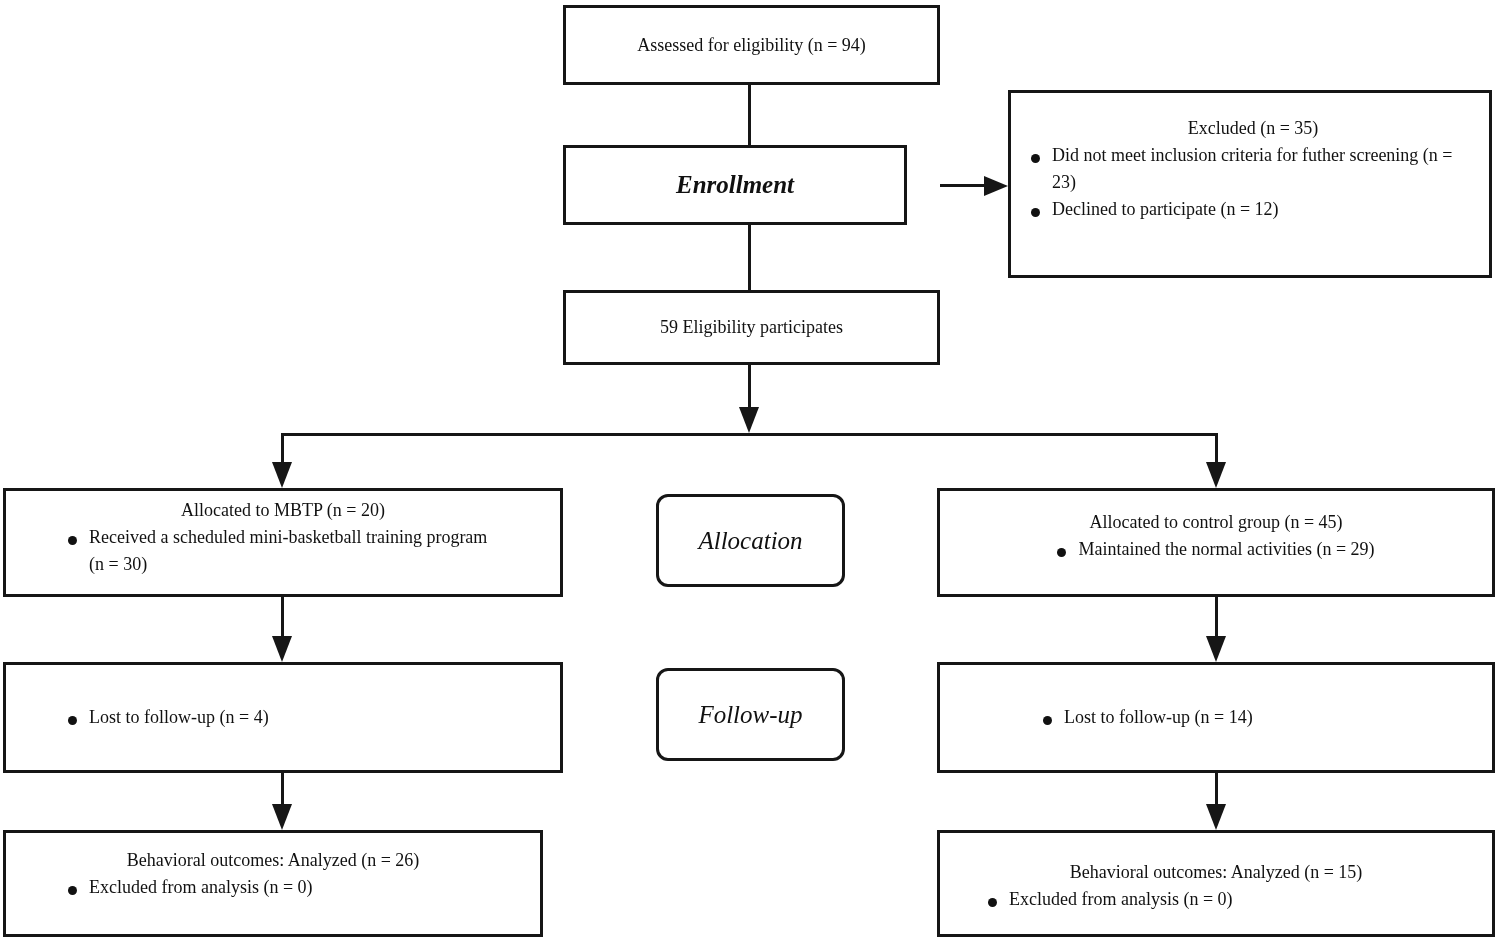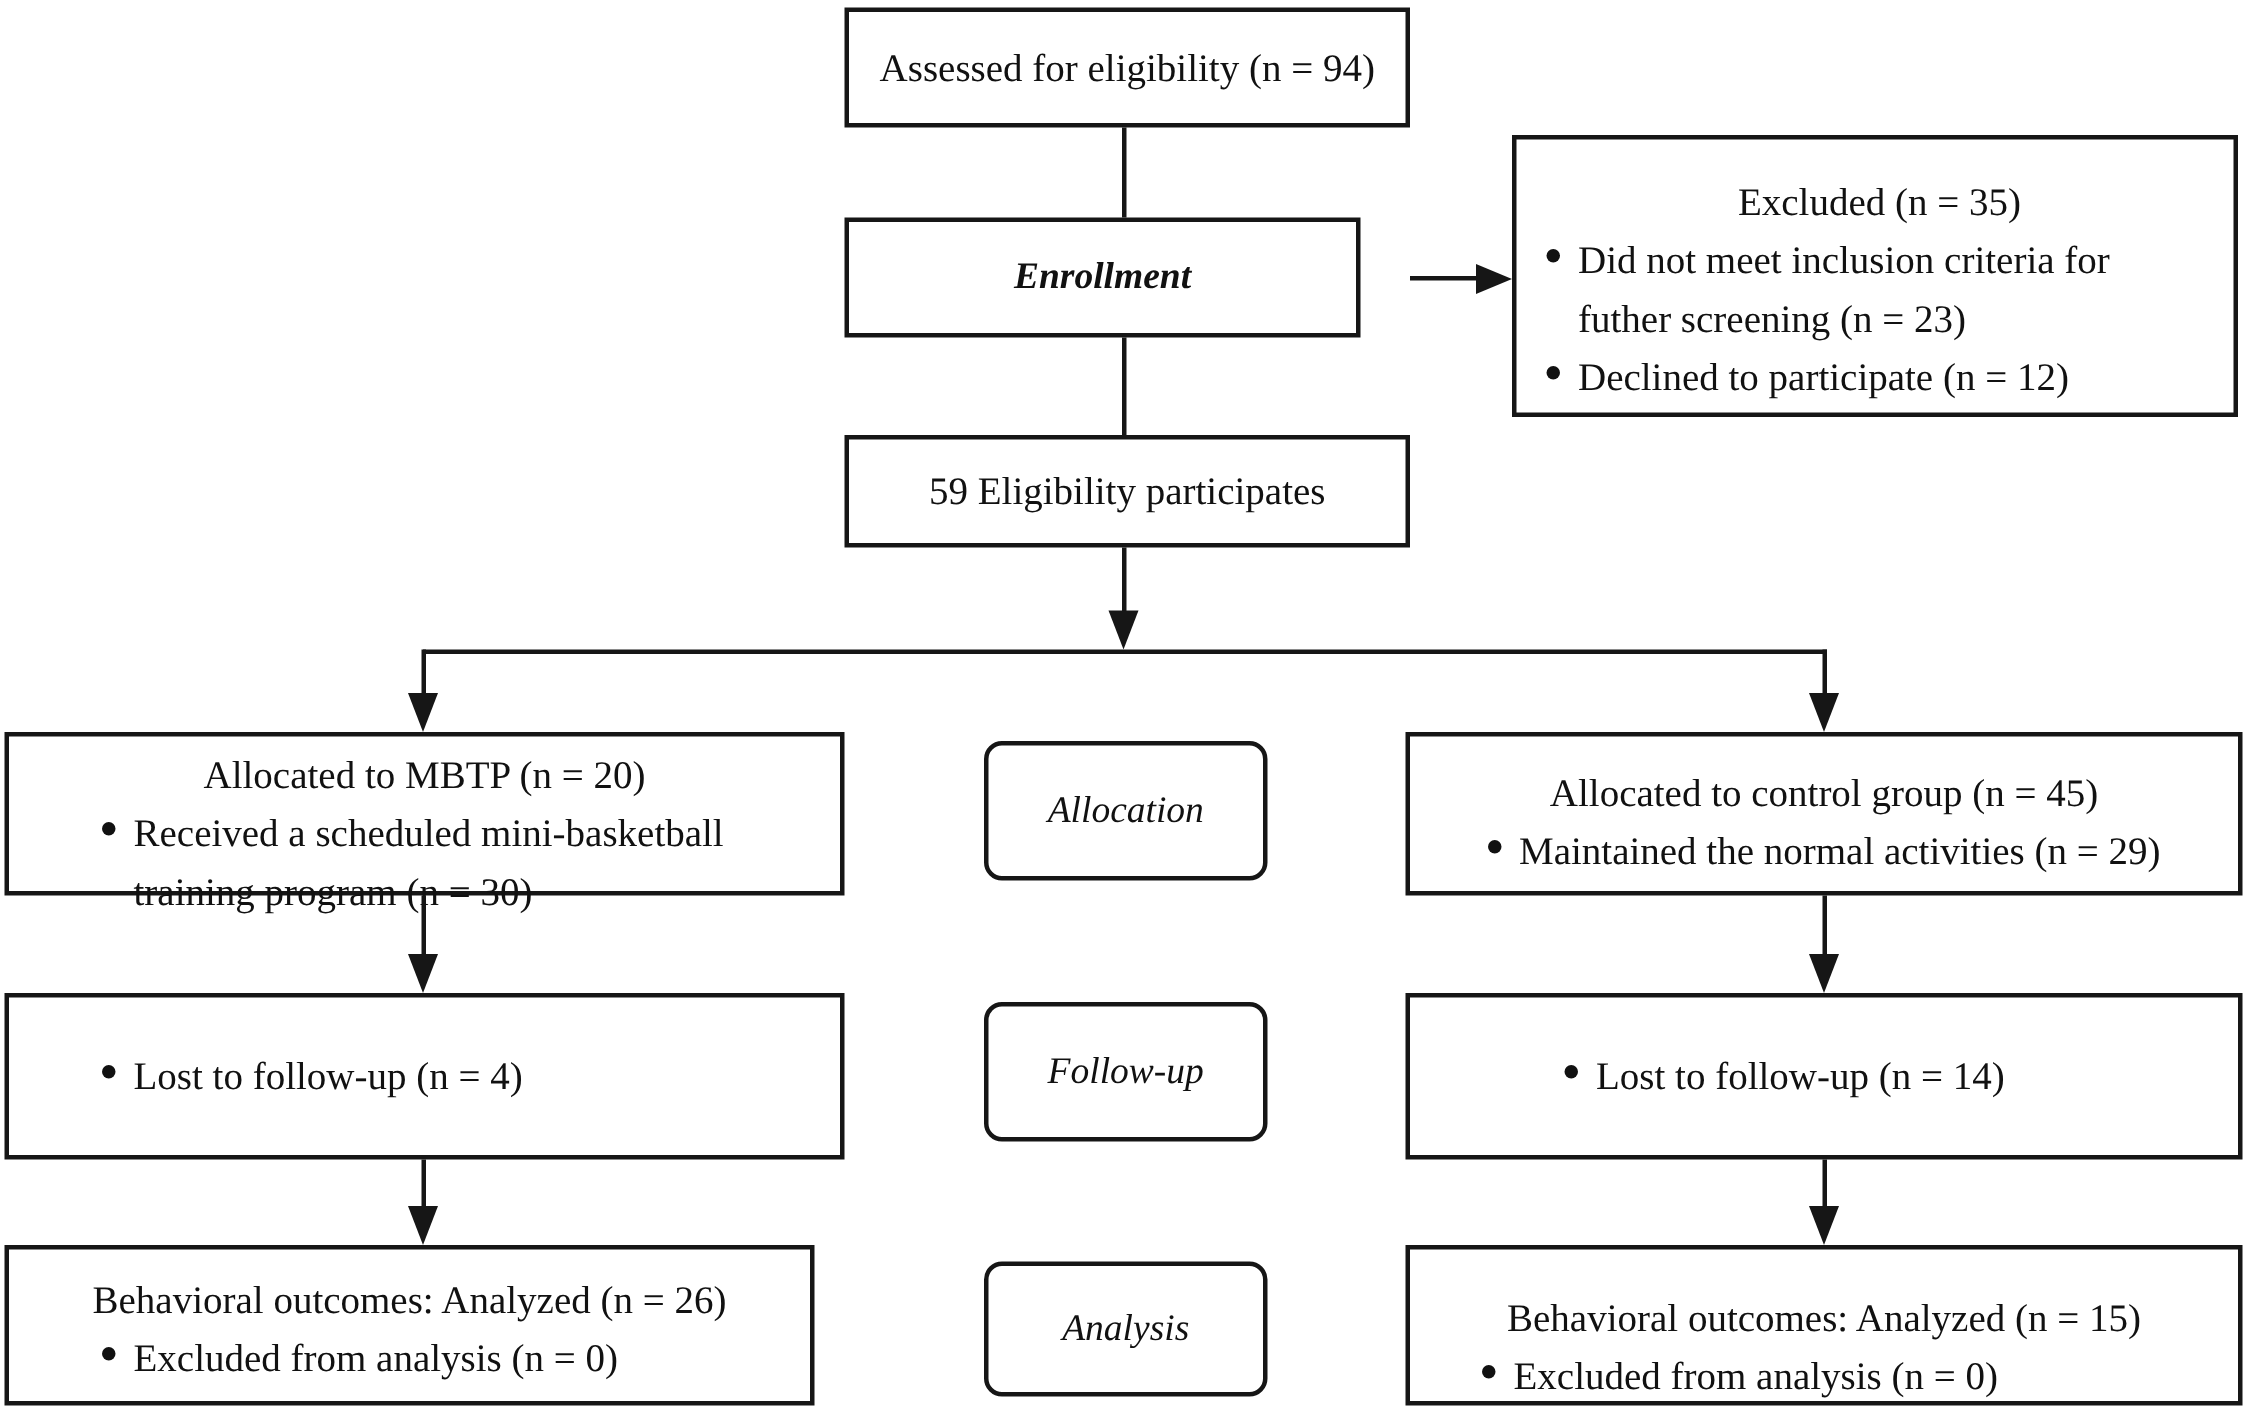--- a/index.html
+++ b/index.html
@@ -10,21 +10,21 @@
     background: #ffffff;
     font-family: "Liberation Serif", serif;
     color: #111111;
     overflow: hidden;
   }
   .box {
     position: absolute;
     background: #ffffff;
     border: 3px solid #161616;
     box-sizing: border-box;
-    font-size: 26px;
+    font-size: 18px;
     line-height: 1.5;
   }
   .center-flex {
     display: flex;
     align-items: center;
     justify-content: center;
     text-align: center;
   }
   .stage {
     border-radius: 12px;
@@ -130,23 +130,20 @@
   </div>
 
   <div class="box" style="left:3px; top:830px; width:540px; height:107px; padding-top:14px;">
     <div class="title-line">Behavioral outcomes: Analyzed (n = 26)</div>
     <div class="bullet-row" style="padding-left:62px;">
       <span class="dot"></span>
       <span class="bullet-text">Excluded from analysis (n = 0)</span>
     </div>
   </div>
 
-  <div class="box stage" style="left:656px; top:841px; width:189px; height:90px;">
-    <span>Analysis</span>
-  </div>
 
   <div class="box" style="left:937px; top:830px; width:558px; height:107px; padding-top:26px;">
     <div class="title-line">Behavioral outcomes: Analyzed (n = 15)</div>
     <div class="bullet-row" style="padding-left:48px;">
       <span class="dot"></span>
       <span class="bullet-text">Excluded from analysis (n = 0)</span>
     </div>
   </div>
 
   <div class="vline" style="left:748px; top:85px;  width:3px; height:60px;"></div>

